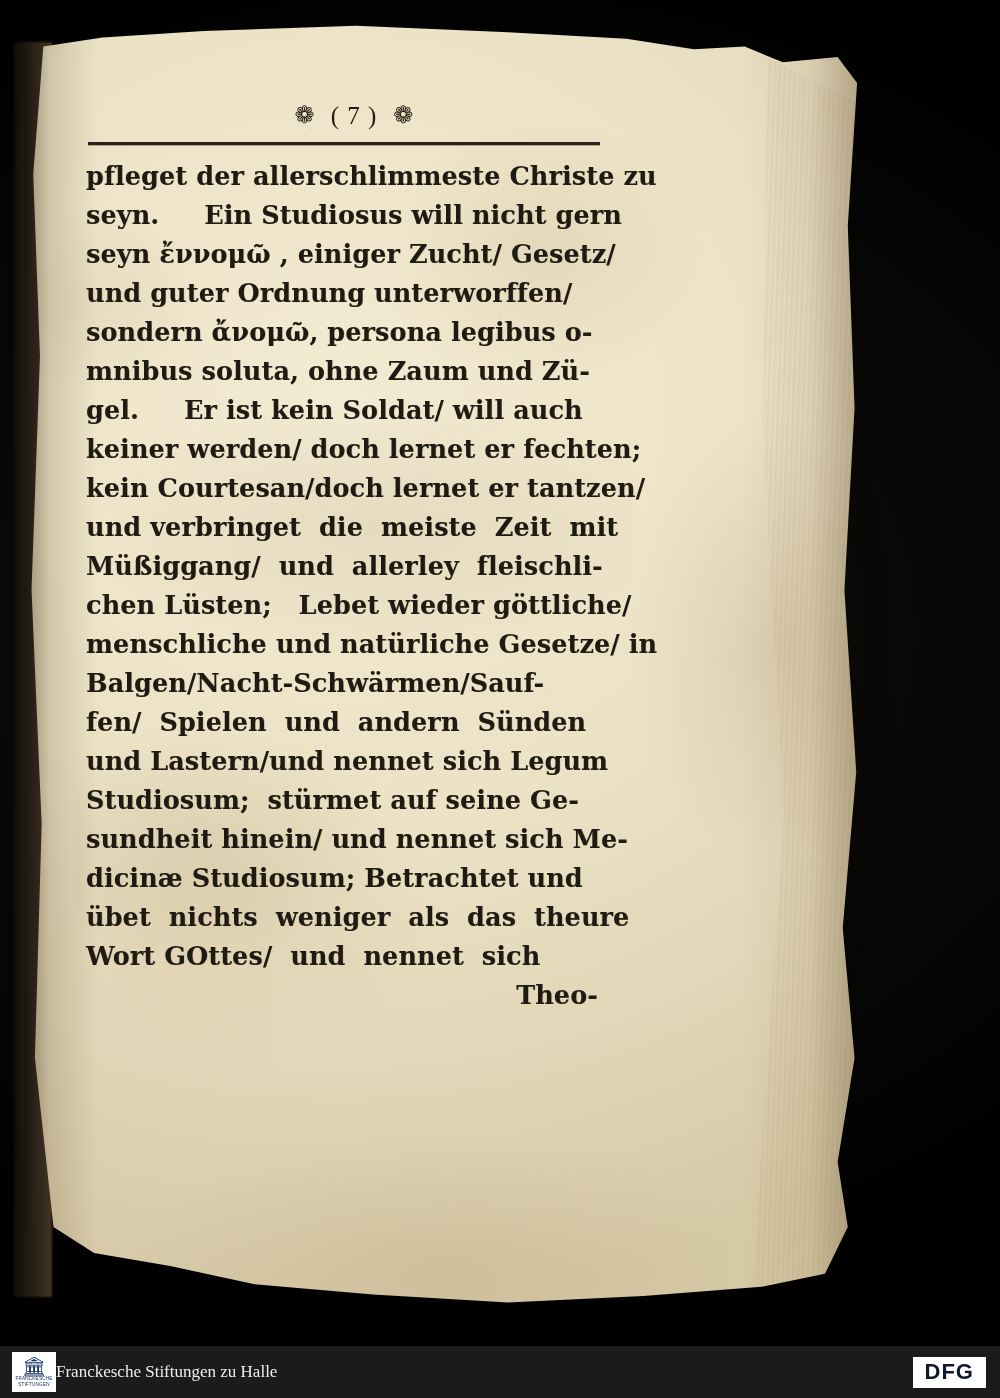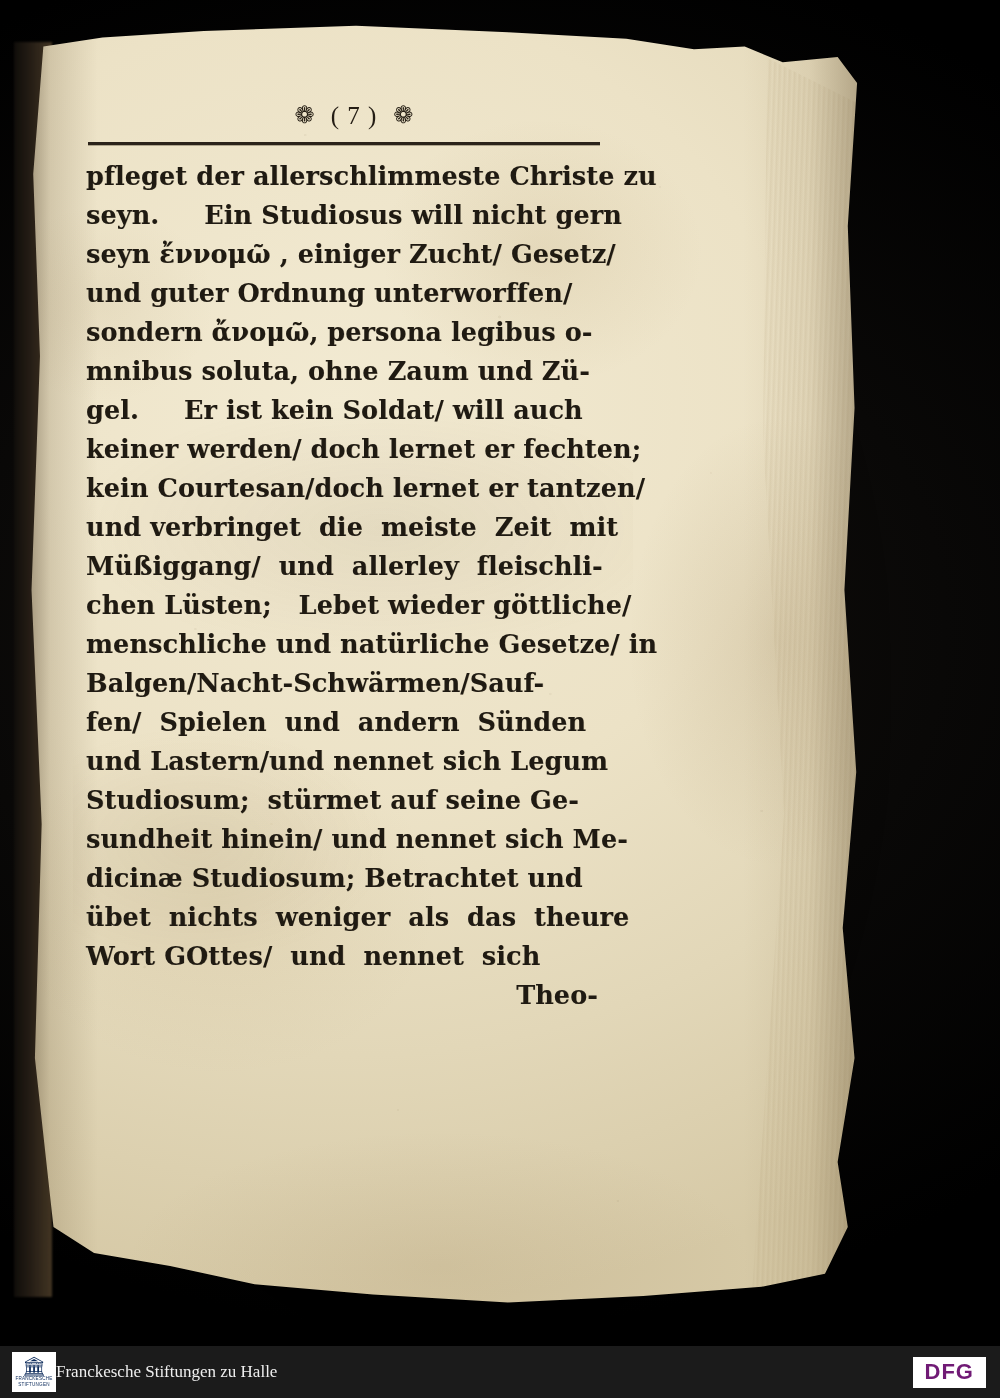--- a/index.html
+++ b/index.html
@@ -261,21 +261,21 @@
   }
   #institution-name {
     font-family: "Liberation Serif", serif;
     font-size: 17px;
     color: #efefef;
   }
   #dfg-logo {
     margin-left: auto;
     margin-right: 14px;
     background: #ffffff;
-    color: #701a75;
+    color: #0f172a;
     font-family: "Liberation Sans", sans-serif;
     font-weight: bold;
     font-size: 22px;
     letter-spacing: 1px;
     padding: 4px 12px 5px 12px;
     line-height: 1;
   }
 </style>
 </head>
 <body>

